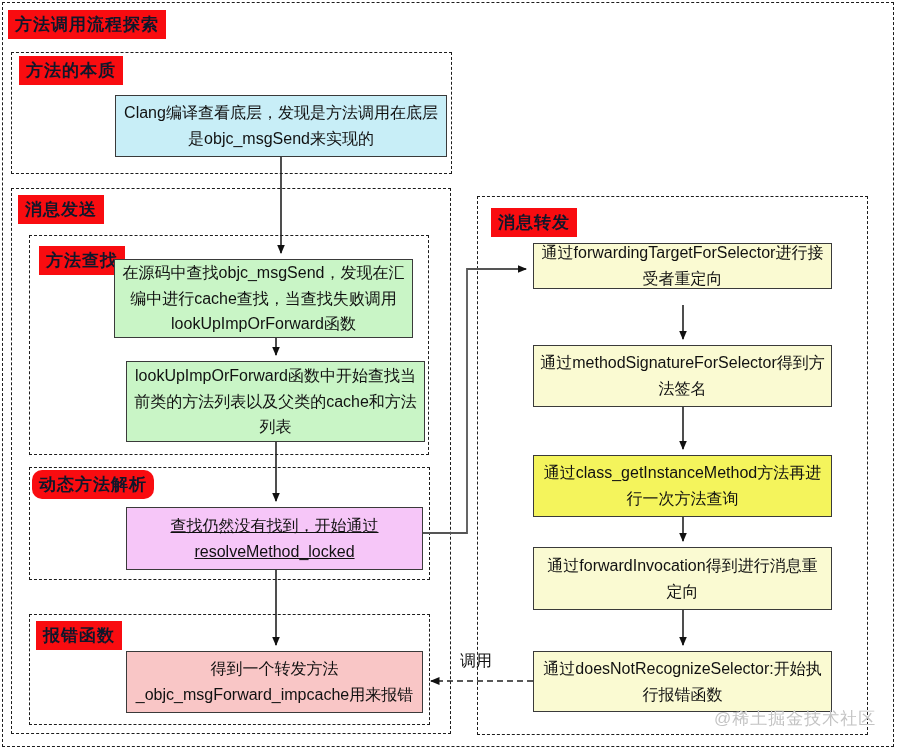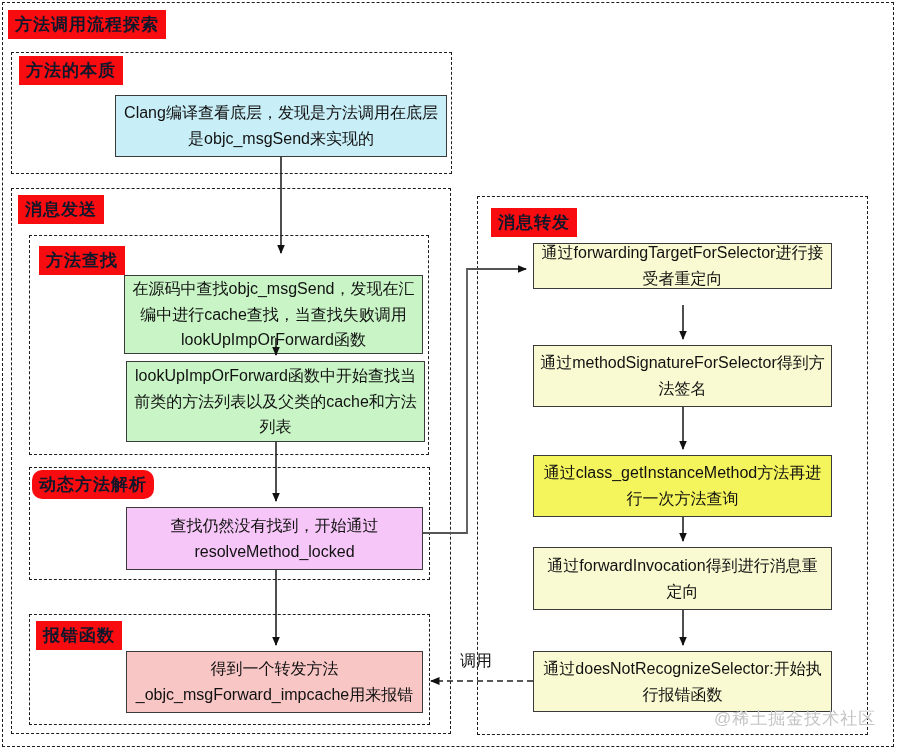--- a/index.html
+++ b/index.html
@@ -36,21 +36,21 @@
     justify-content:center;
     text-align:center;
     font-size:16px;
     line-height:1.62;
     padding:12px 6px;
     overflow-wrap:break-word;
     word-break:break-word;
   }
   .fill-cyan{background:var(--cyan);}
   .fill-green{background:var(--green);}
-  .fill-pink{background:var(--pink);}
+  .fill-pink{background:var(--pink);text-decoration:underline;}
   .fill-light-red{background:var(--light-red);}
   .fill-yellow-pale{background:var(--yellow-pale);}
   .fill-yellow-bright{background:var(--yellow-bright);}
   .edge-label{font-size:16px;color:#111;}
   .watermark{font-size:17px;color:var(--watermark-gray);letter-spacing:1px;}
   svg.connectors{position:absolute;left:0;top:0;pointer-events:none;}
 </style>
 </head>
 <body>
 
@@ -72,21 +72,21 @@
 
   <div class="abs dashed" style="left:11px;top:188px;width:440px;height:546px;"></div>
   <div class="abs badge" style="left:18px;top:195px;">
     <span>消息发送</span>
   </div>
 
   <div class="abs dashed" style="left:29px;top:235px;width:400px;height:220px;"></div>
   <div class="abs badge" style="left:39px;top:246px;">
     <span>方法查找</span>
   </div>
-  <div class="abs flow-box fill-green" style="left:124px;top:259px;width:299px;height:79px;margin-top:16px;">
+  <div class="abs flow-box fill-green" style="left:114px;top:259px;width:299px;height:79px;">
     <span>在源码中查找objc_msgSend，发现在汇编中进行cache查找，当查找失败调用lookUpImpOrForward函数</span>
   </div>
   <div class="abs flow-box fill-green" style="left:126px;top:361px;width:299px;height:81px;">
     <span>lookUpImpOrForward函数中开始查找当前类的方法列表以及父类的cache和方法列表</span>
   </div>
 
   <div class="abs dashed" style="left:29px;top:467px;width:401px;height:113px;"></div>
   <div class="abs badge" style="left:32px;top:470px;border-radius:10px;">
     <span>动态方法解析</span>
   </div>

